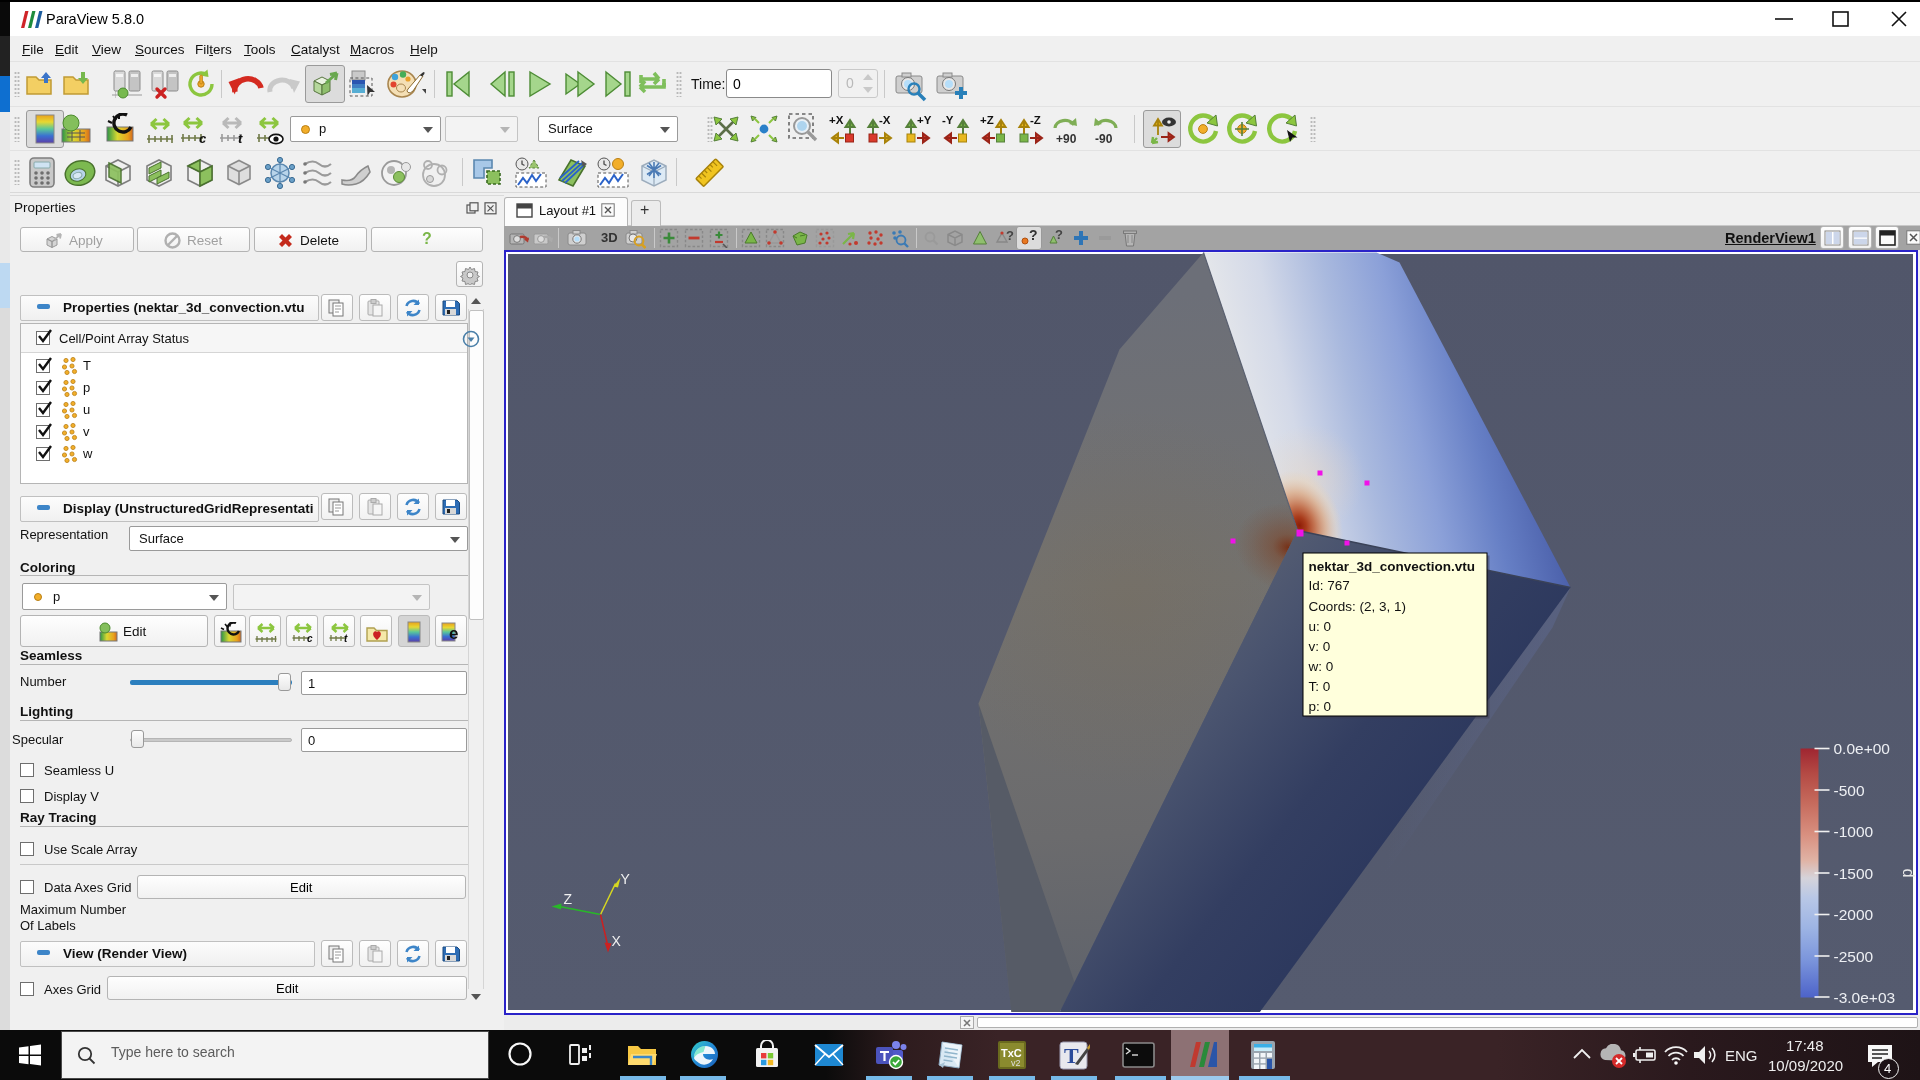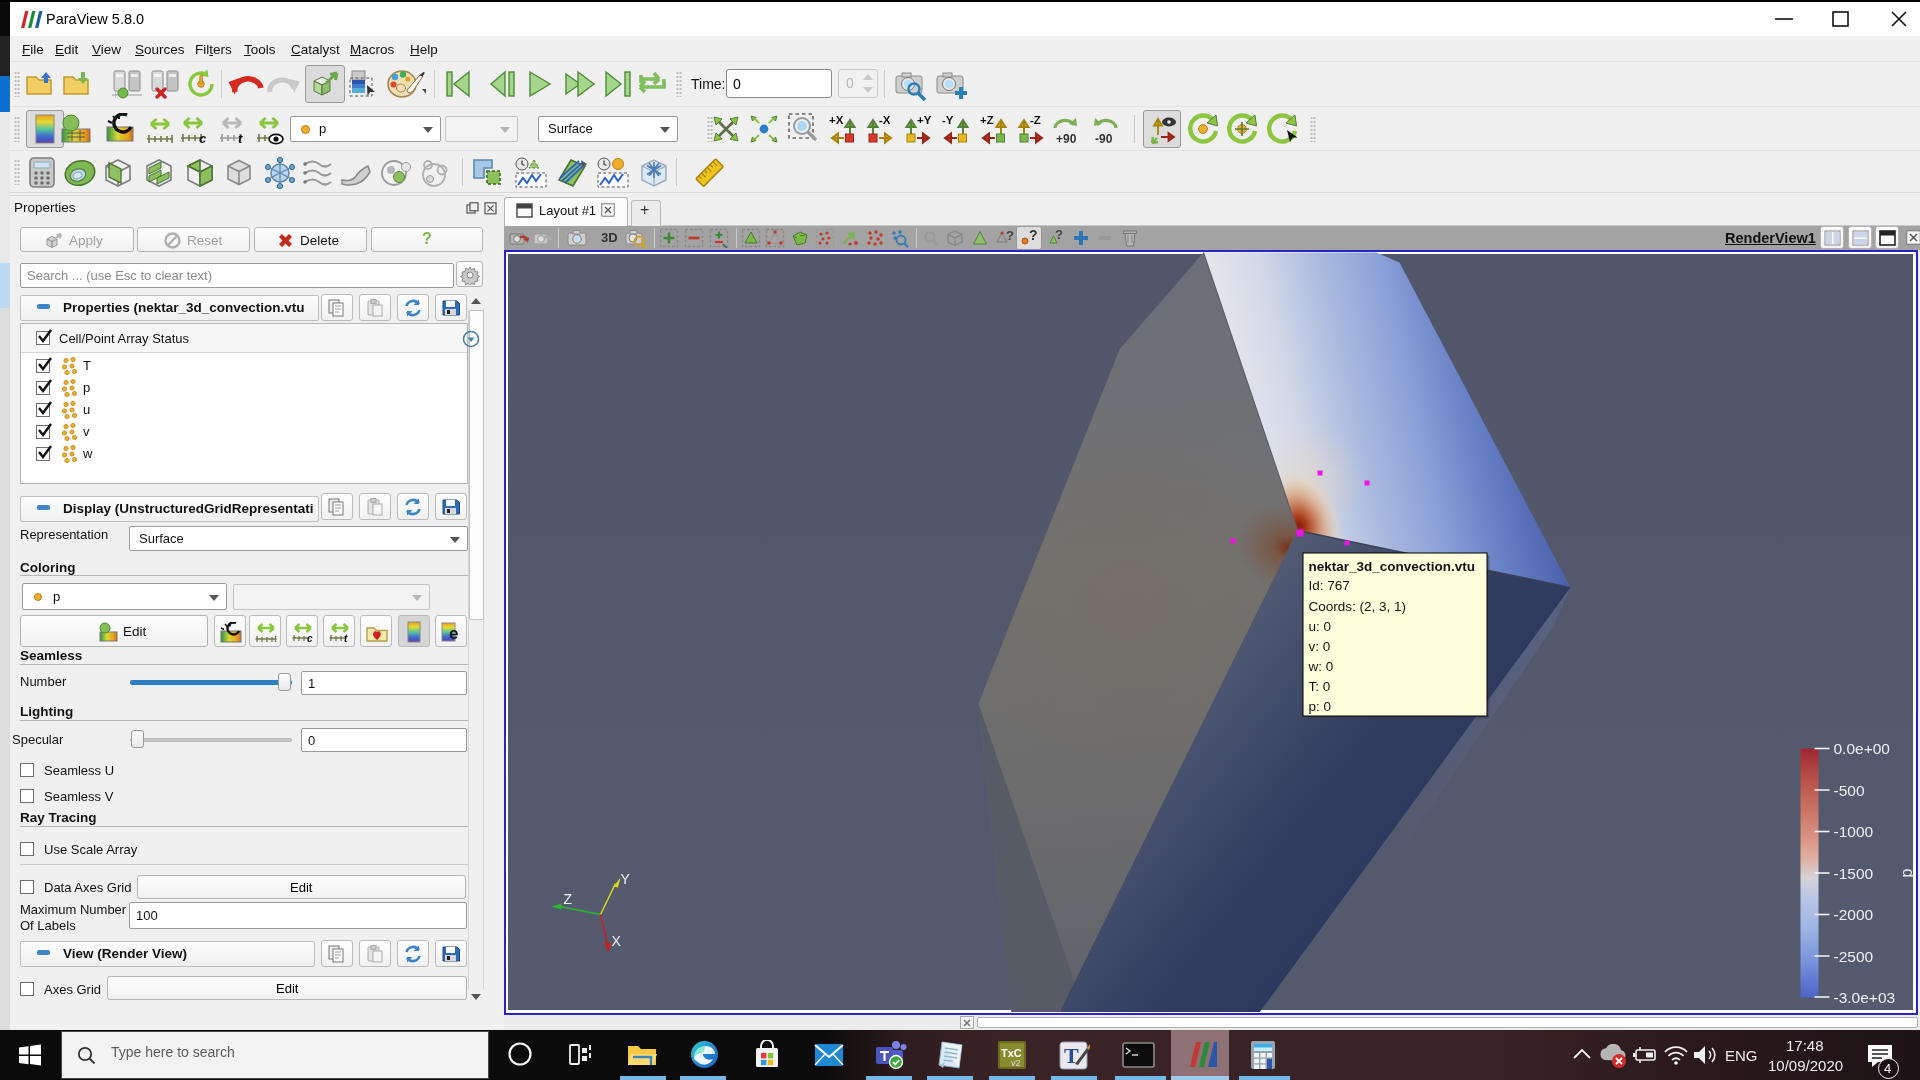--- a/index.html
+++ b/index.html
@@ -479,21 +479,20 @@
     </div>
 <div class="btn" style="left:244px;top:31px;width:113px;height:25px">
       <svg style="position:absolute;left:22px;top:4px" width="17" height="17" viewBox="0 0 17 17">
         <path d="M2 5 L5 2 L8.5 5.5 L12 2 L15 5 L11.5 8.5 L15 12 L12 15 L8.5 11.5 L5 15 L2 12 L5.5 8.5 Z" fill="#c42a1c"></path>
       </svg>
       <span style="position:absolute;left:45px;top:5px;font-size:13.5px;color:#111">Delete</span>
     </div>
 <div class="btn" style="left:361px;top:31px;width:112px;height:25px">
       <span style="position:absolute;left:50px;top:2px;font-size:16px;font-weight:bold;color:#7ab648">?</span>
     </div>
-<div class="field" style="left:10px;top:67px;width:434px;height:25px"><span style="position:relative;top:4px;color:#8a8a8a">Search ... (use Esc to clear text)</span></div>
 <div class="btn" style="left:446px;top:65px;width:27px;height:26px">
       <svg style="position:absolute;left:3px;top:3px" width="20" height="20" viewBox="0 0 20 20">
         <path d="M10 2 l1.5 2.5 3 -1 .5 3 3 .5 -1 3 2.5 1.5 -2.5 1.5 1 3 -3 .5 -.5 3 -3 -1 -1.5 2.5 -1.5 -2.5 -3 1 -.5 -3 -3 -.5 1 -3 -2.5 -1.5 2.5 -1.5 -1 -3 3 -.5 .5 -3 3 1 Z" fill="#c9c9c9" stroke="#8a8a8a"></path>
         <circle cx="10" cy="10" r="3" fill="#f0f0f0" stroke="#8a8a8a"></circle>
       </svg>
     </div>
 <div class="sechdr" style="left:10px;top:99px;width:299px;height:26px">
       <span style="position:absolute;left:16px;top:8px;width:13px;height:5px;background:#3d85c8;border-radius:2px"></span>
       <span style="position:absolute;left:42px;top:4px;white-space:nowrap">Properties (nektar_3d_convection.vtu</span>
     </div>
@@ -732,34 +731,33 @@
 <div class="field" style="left:291px;top:475px;width:166px;height:24px"><span style="position:relative;top:4px">1</span></div>
 <span class="lbl bold" style="left:10px;top:508px;font-size:13.5px">Lighting</span>
     <div class="hline" style="left:10px;top:524px;width:448px"></div>
 <span class="lbl" style="left:2px;top:536px">Specular</span>
 <div class="abs" style="left:120px;top:542px;width:162px;height:4px;background:#c9c9c9;border-radius:2px;border:1px solid #b5b5b5"></div>
 <div class="abs" style="left:121px;top:534px;width:13px;height:18px;background:linear-gradient(#fdfdfd,#e8e8e8);border:1px solid #999;border-radius:3px"></div>
 <div class="field" style="left:291px;top:532px;width:166px;height:24px"><span style="position:relative;top:4px">0</span></div>
 <div class="cb" style="left:10px;top:567px"></div>
     <span class="lbl" style="left:34px;top:567px">Seamless U</span>
 <div class="cb" style="left:10px;top:593px"></div>
-    <span class="lbl" style="left:34px;top:593px">Seamless V</span>
+    <span class="lbl" style="left:34px;top:593px">Display V</span>
 <span class="lbl bold" style="left:10px;top:614px;font-size:13.5px">Ray Tracing</span>
     <div class="hline" style="left:10px;top:630px;width:448px"></div>
 <div class="cb" style="left:10px;top:646px"></div>
     <span class="lbl" style="left:34px;top:646px">Use Scale Array</span>
 <div class="hline" style="left:10px;top:668px;width:448px;background:#c9c9c9"></div>
 <div class="cb" style="left:10px;top:684px"></div>
     <span class="lbl" style="left:34px;top:684px">Data Axes Grid</span>
 <div class="btn" style="left:127px;top:679px;width:329px;height:24px">
       <span style="position:absolute;left:152px;top:4px;font-size:13px">Edit</span>
     </div>
 <span class="lbl" style="left:10px;top:706px">Maximum Number</span>
 <span class="lbl" style="left:10px;top:722px">Of Labels</span>
-<div class="field" style="left:119px;top:706px;width:338px;height:27px"><span style="position:relative;top:5px">100</span></div>
 <div class="sechdr" style="left:10px;top:745px;width:295px;height:26px">
       <span style="position:absolute;left:16px;top:8px;width:13px;height:5px;background:#3d85c8;border-radius:2px"></span>
       <span style="position:absolute;left:42px;top:4px">View (Render View)</span>
     </div>
 <div class="sbtn" style="left:311px;top:744px">
       <svg style="position:absolute;left:5px;top:3px" width="20" height="20" viewBox="0 0 20 20">
         <rect x="2" y="2" width="10" height="13" fill="#eee" stroke="#777"></rect>
         <rect x="6" y="5" width="10" height="13" fill="#fff" stroke="#777"></rect>
         <path d="M8 8 h6 M8 11 h6 M8 14 h4" stroke="#999"></path>
       </svg>

